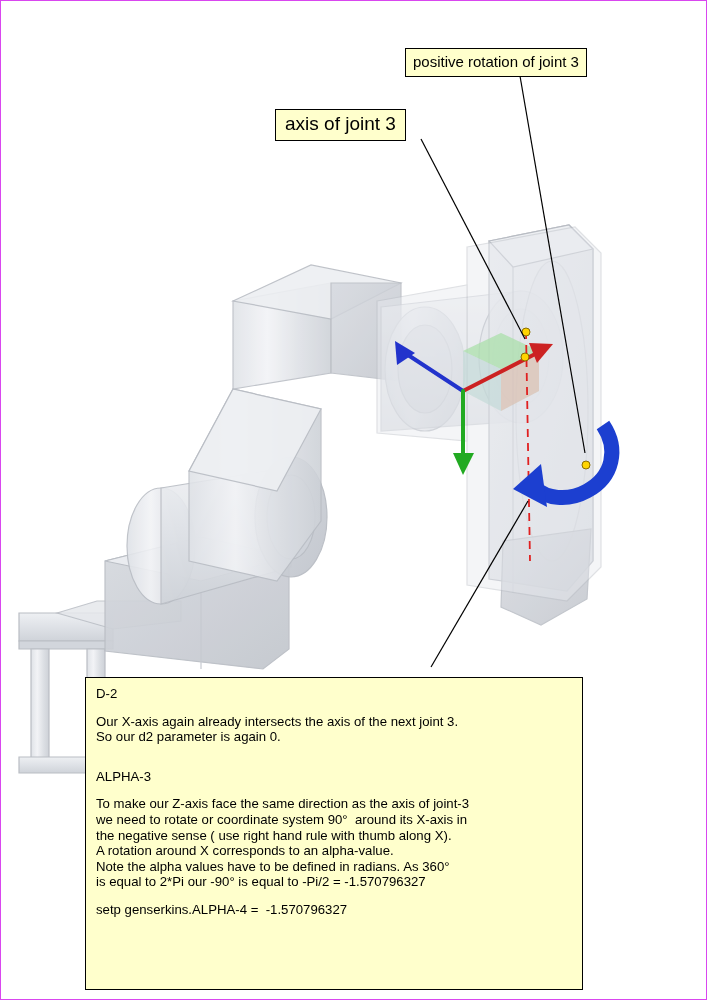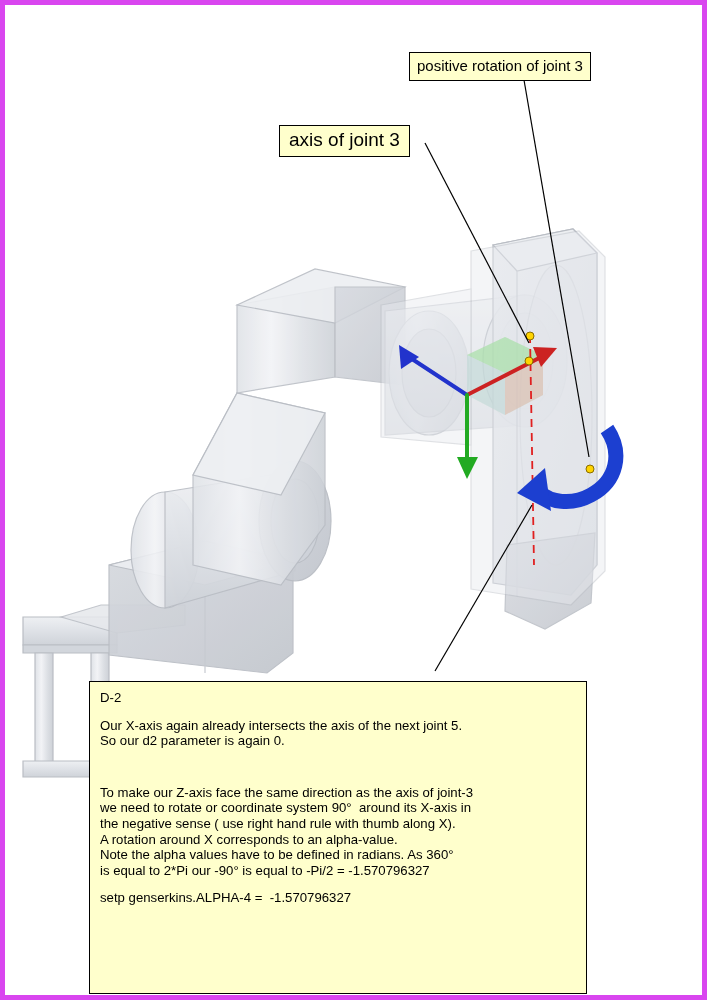--- a/index.html
+++ b/index.html
@@ -7,21 +7,21 @@
     padding: 0;
     background: #ffffff;
   }
   #page {
     position: relative;
     width: 707px;
     height: 1000px;
     background: #ffffff;
     overflow: hidden;
     font-family: "Liberation Sans", sans-serif;
-    border: 5px solid #d946ef;
+    border: 1px solid #d946ef;
     box-sizing: border-box;
   }
 
   
   .robot-layer {
     position: absolute;
     left: 0; top: 0;
     width: 707px; height: 1000px;
   }
 
@@ -39,21 +39,21 @@
     line-height: 20px;
     white-space: nowrap;
   }
   #callout-positive-rotation {
     left: 404px;
     top: 47px;
     font-size: 15px;
   }
   #callout-axis-joint3 {
     left: 274px;
-    top: 120px;
+    top: 108px;
     font-size: 19px;
     padding: 4px 9px 6px 9px;
   }
   #callout-text-block {
     left: 84px;
     top: 676px;
     width: 498px;
     height: 313px;
     padding: 8px 10px 8px 10px;
     font-size: 13.2px;
@@ -206,24 +206,25 @@
     <line x1="430" y1="666" x2="527" y2="500" stroke="#000000" stroke-width="1.2"></line>
   </svg>
 
   <div class="callout small" id="callout-positive-rotation">positive rotation of joint 3</div>
 
   <div class="callout small" id="callout-axis-joint3">axis of joint 3</div>
 
   <div class="callout" id="callout-text-block">
     <p>D-2</p>
     <div class="gap"></div>
-    <p>Our X-axis again already intersects the axis of the next joint 5.
+    <p>Our X-axis again already intersects the axis of the next joint 3.
 So our d2 parameter is again 0.</p>
     <div class="gap"></div>
     <div class="gap"></div>
+    <p>ALPHA-3</p>
     <div class="gap"></div>
     <p>To make our Z-axis face the same direction as the axis of joint-3
 we need to rotate or coordinate system 90°  around its X-axis in
 the negative sense ( use right hand rule with thumb along X).
 A rotation around X corresponds to an alpha-value.
 Note the alpha values have to be defined in radians. As 360°
 is equal to 2*Pi our -90° is equal to -Pi/2 = -1.570796327</p>
     <div class="gap"></div>
     <p>setp genserkins.ALPHA-4 =  -1.570796327</p>
   </div>

